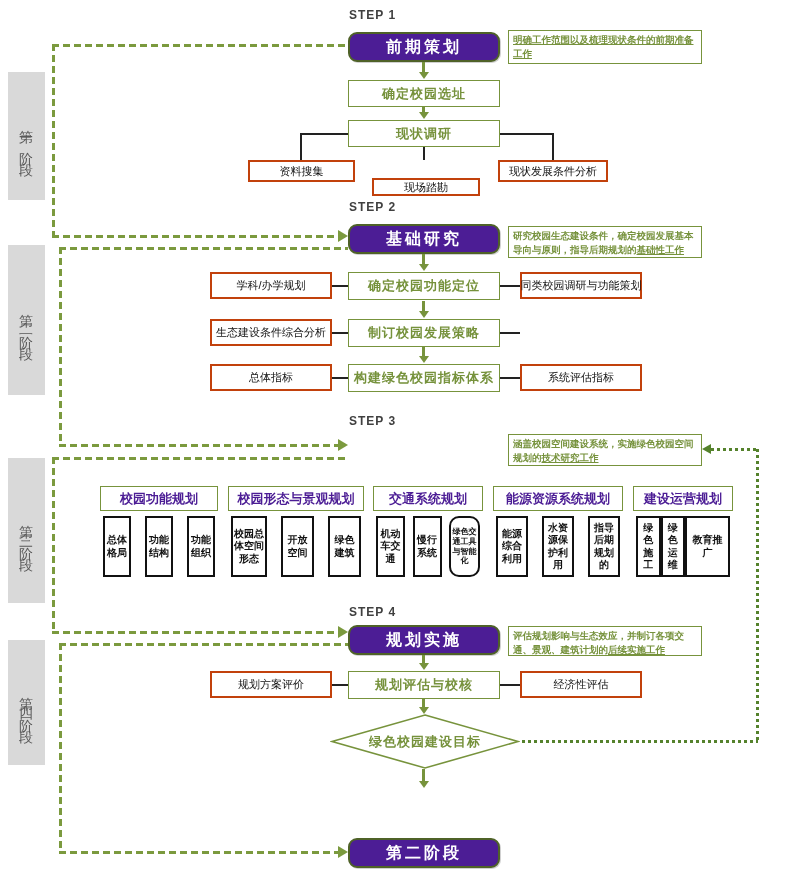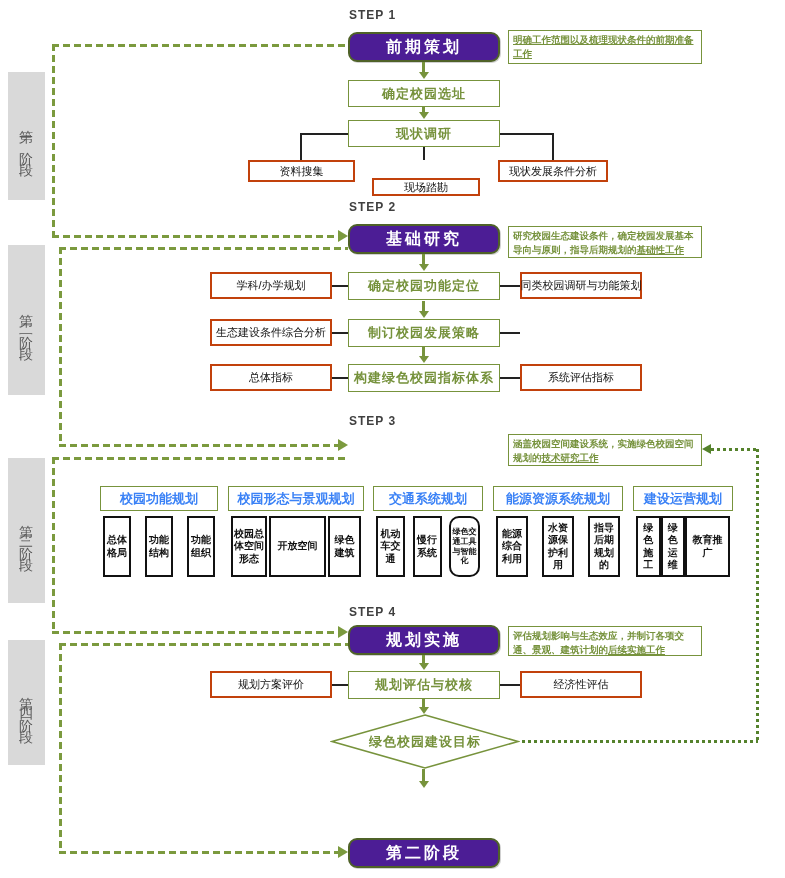--- a/index.html
+++ b/index.html
@@ -31,21 +31,21 @@
     color:#111;font-size:11px;display:flex;align-items:center;justify-content:center;white-space:nowrap;}
 
   
   .note{position:absolute;left:508px;width:194px;background:#fff;border:1.5px solid #77933C;
     box-sizing:border-box;color:#76923C;font-size:9.5px;font-weight:bold;line-height:1.5;
     padding:2px 4px;}
   .note u{text-decoration:underline;}
 
   
   .group{position:absolute;}
-  .ghead{border:1.5px solid #77933C;height:25px;box-sizing:border-box;color:#3b82f6;
+  .ghead{border:1.5px solid #77933C;height:25px;box-sizing:border-box;color:#4c1d95;
     font-weight:bold;font-size:13px;display:flex;align-items:center;justify-content:center;background:#fff;}
   .grow{display:flex;justify-content:space-between;margin-top:5px;padding:0 3px;}
   .gsub{border:2px solid #111;height:61px;box-sizing:border-box;background:#fff;color:#111;
     font-size:10px;font-weight:600;line-height:1.25;display:flex;align-items:center;justify-content:center;
     text-align:center;word-break:break-all;padding:1px;}
   .gsub.small{font-size:8px;line-height:1.2;border-radius:10px;}
 
   
   .dh{position:absolute;height:3px;background:repeating-linear-gradient(90deg,#7b9a3e 0 7px,transparent 7px 11px);}
   .dv{position:absolute;width:3px;background:repeating-linear-gradient(180deg,#7b9a3e 0 7px,transparent 7px 11px);}
@@ -164,21 +164,21 @@
       <div class="gsub" style="width:28px">总体格局</div>
       <div class="gsub" style="width:28px">功能结构</div>
       <div class="gsub" style="width:28px">功能组织</div>
     </div>
   </div>
 
   <div class="group" style="left:228px;top:486px;width:136px">
     <div class="ghead">校园形态与景观规划</div>
     <div class="grow">
       <div class="gsub" style="width:36px">校园总体空间形态</div>
-      <div class="gsub" style="width:57px">开放空间</div>
+      <div class="gsub" style="width:33px">开放空间</div>
       <div class="gsub" style="width:33px">绿色建筑</div>
     </div>
   </div>
 
   <div class="group" style="left:373px;top:486px;width:110px">
     <div class="ghead">交通系统规划</div>
     <div class="grow">
       <div class="gsub" style="width:29px">机动车交通</div>
       <div class="gsub" style="width:29px">慢行系统</div>
       <div class="gsub small" style="width:31px">绿色交通工具与智能化</div>

